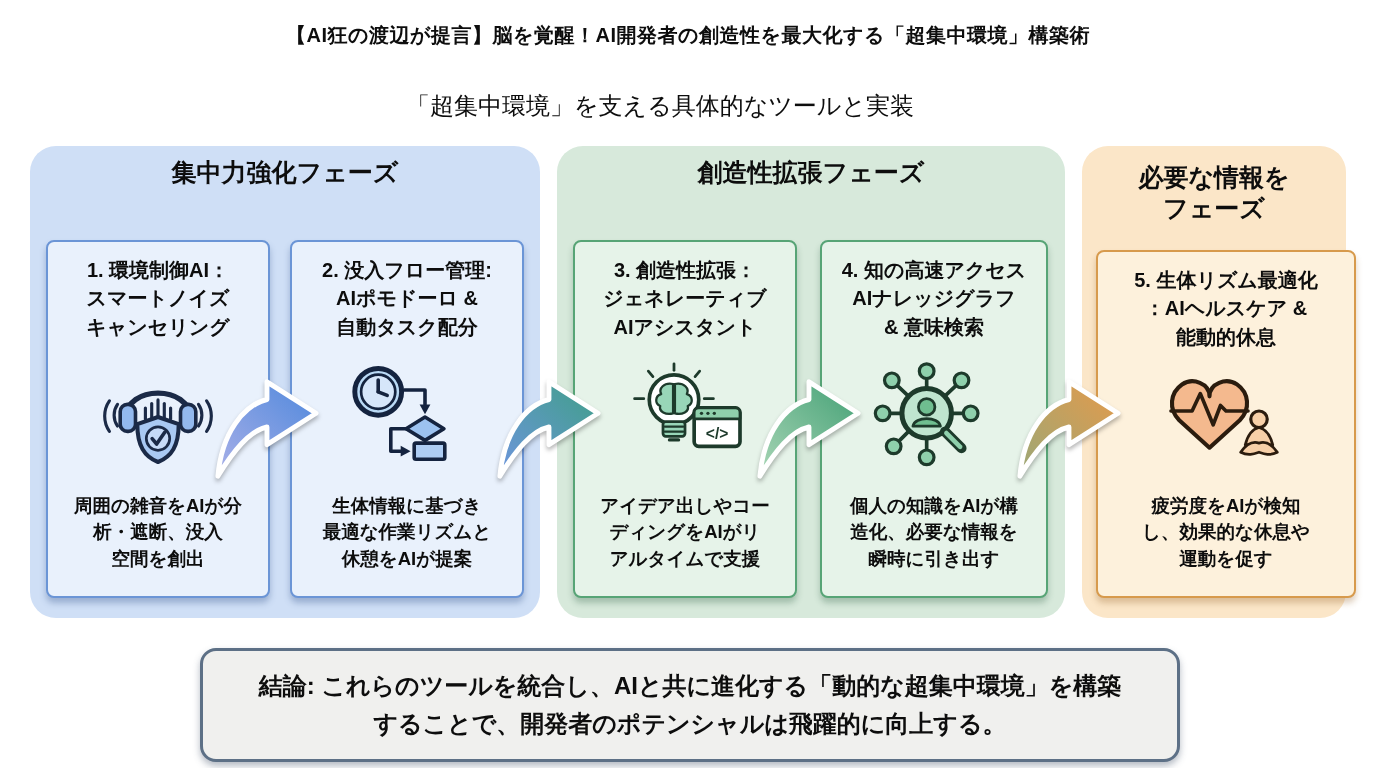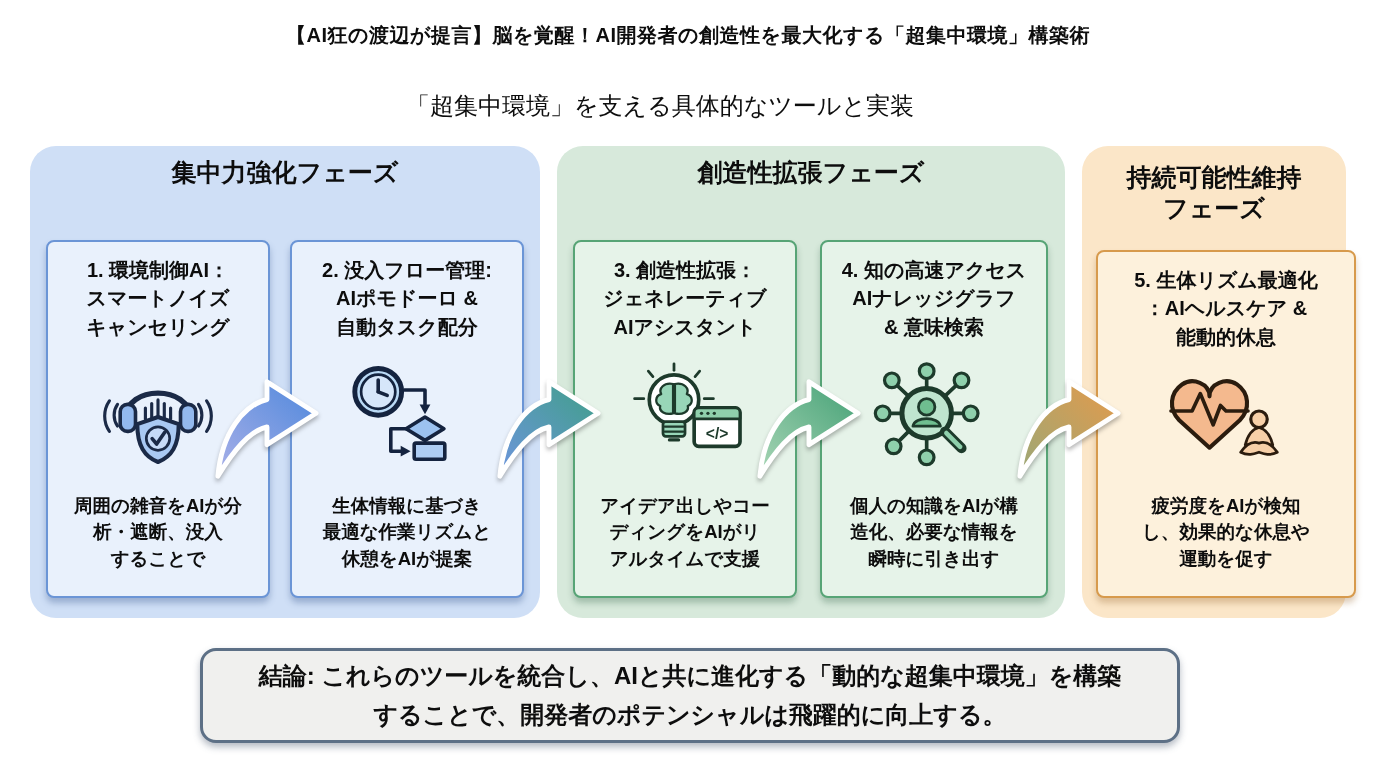--- a/index.html
+++ b/index.html
@@ -37,21 +37,21 @@
   .card-desc { margin-bottom:24px; padding:0 4px; text-align:center; font-size:18.5px;
     font-weight:800; line-height:1.42; white-space:pre-line; }
 
   .arrow { position:absolute; width:118px; height:110px; z-index:5;
     filter:drop-shadow(0 3px 2px rgba(0,0,0,0.28)); }
   .arrow1 { left:206px;  top:372px; }
   .arrow2 { left:488px;  top:372px; }
   .arrow3 { left:748px;  top:372px; }
   .arrow4 { left:1008px; top:372px; }
 
-  .conclusion { position:absolute; left:200px; top:648px; width:980px; height:95px;
+  .conclusion { position:absolute; left:200px; top:648px; width:980px; height:114px;
     background:#f0f0ee; border:3px solid #5d7086; border-radius:16px;
     box-shadow:0 4px 7px rgba(90,105,125,0.45);
     display:flex; align-items:center; justify-content:center; }
   .conclusion-text { text-align:center; font-size:24px; font-weight:800;
     line-height:1.6; white-space:pre-line; }
 </style>
 </head>
 <body>
 
 <div class="page">
@@ -59,21 +59,21 @@
   <h1 class="main-title">【AI狂の渡辺が提言】脳を覚醒！AI開発者の創造性を最大化する「超集中環境」構築術</h1>
   <h2 class="sub-title">「超集中環境」を支える具体的なツールと実装</h2>
 
   <section class="phase phase1">
     <div class="phase-title">集中力強化フェーズ</div>
   </section>
   <section class="phase phase2">
     <div class="phase-title">創造性拡張フェーズ</div>
   </section>
   <section class="phase phase3">
-    <div class="phase-title">持続可能性維持
+    <div class="phase-title">必要な情報を
 フェーズ</div>
   </section>
 
   <div class="card card-blue card1">
     <div class="card-title">1. 環境制御AI：
 スマートノイズ
 キャンセリング</div>
     <div class="card-icon">
       <svg viewBox="0 0 140 120" width="130" height="108">
         <g stroke="#1b2a47" stroke-linecap="round" stroke-linejoin="round" fill="none">
@@ -90,21 +90,21 @@
           <rect x="28" y="46" width="17" height="30" rx="8" fill="#93b9ee" stroke-width="4"></rect>
           <rect x="95" y="46" width="17" height="30" rx="8" fill="#93b9ee" stroke-width="4"></rect>
           <path d="M70 60 L 93 68 C 93 92 85 104 70 110 C 55 104 47 92 47 68 Z" fill="#a9c9f3" stroke-width="4.5"></path>
           <circle cx="70" cy="84" r="13" fill="#c6daf7" stroke-width="3"></circle>
           <path d="M63.5 84 L 68.5 90 L 77.5 77" stroke-width="4"></path>
         </g>
       </svg>
     </div>
     <div class="card-desc">周囲の雑音をAIが分
 析・遮断、没入
-することで</div>
+空間を創出</div>
   </div>
 
   <div class="card card-blue card2">
     <div class="card-title">2. 没入フロー管理:
 AIポモドーロ &amp;
 自動タスク配分</div>
     <div class="card-icon">
       <svg viewBox="0 0 140 120" width="130" height="108">
         <g stroke="#14233f" stroke-linecap="round" stroke-linejoin="round" fill="none">
           <circle cx="38" cy="32" r="26" fill="#badaf6" stroke-width="5.5"></circle>

